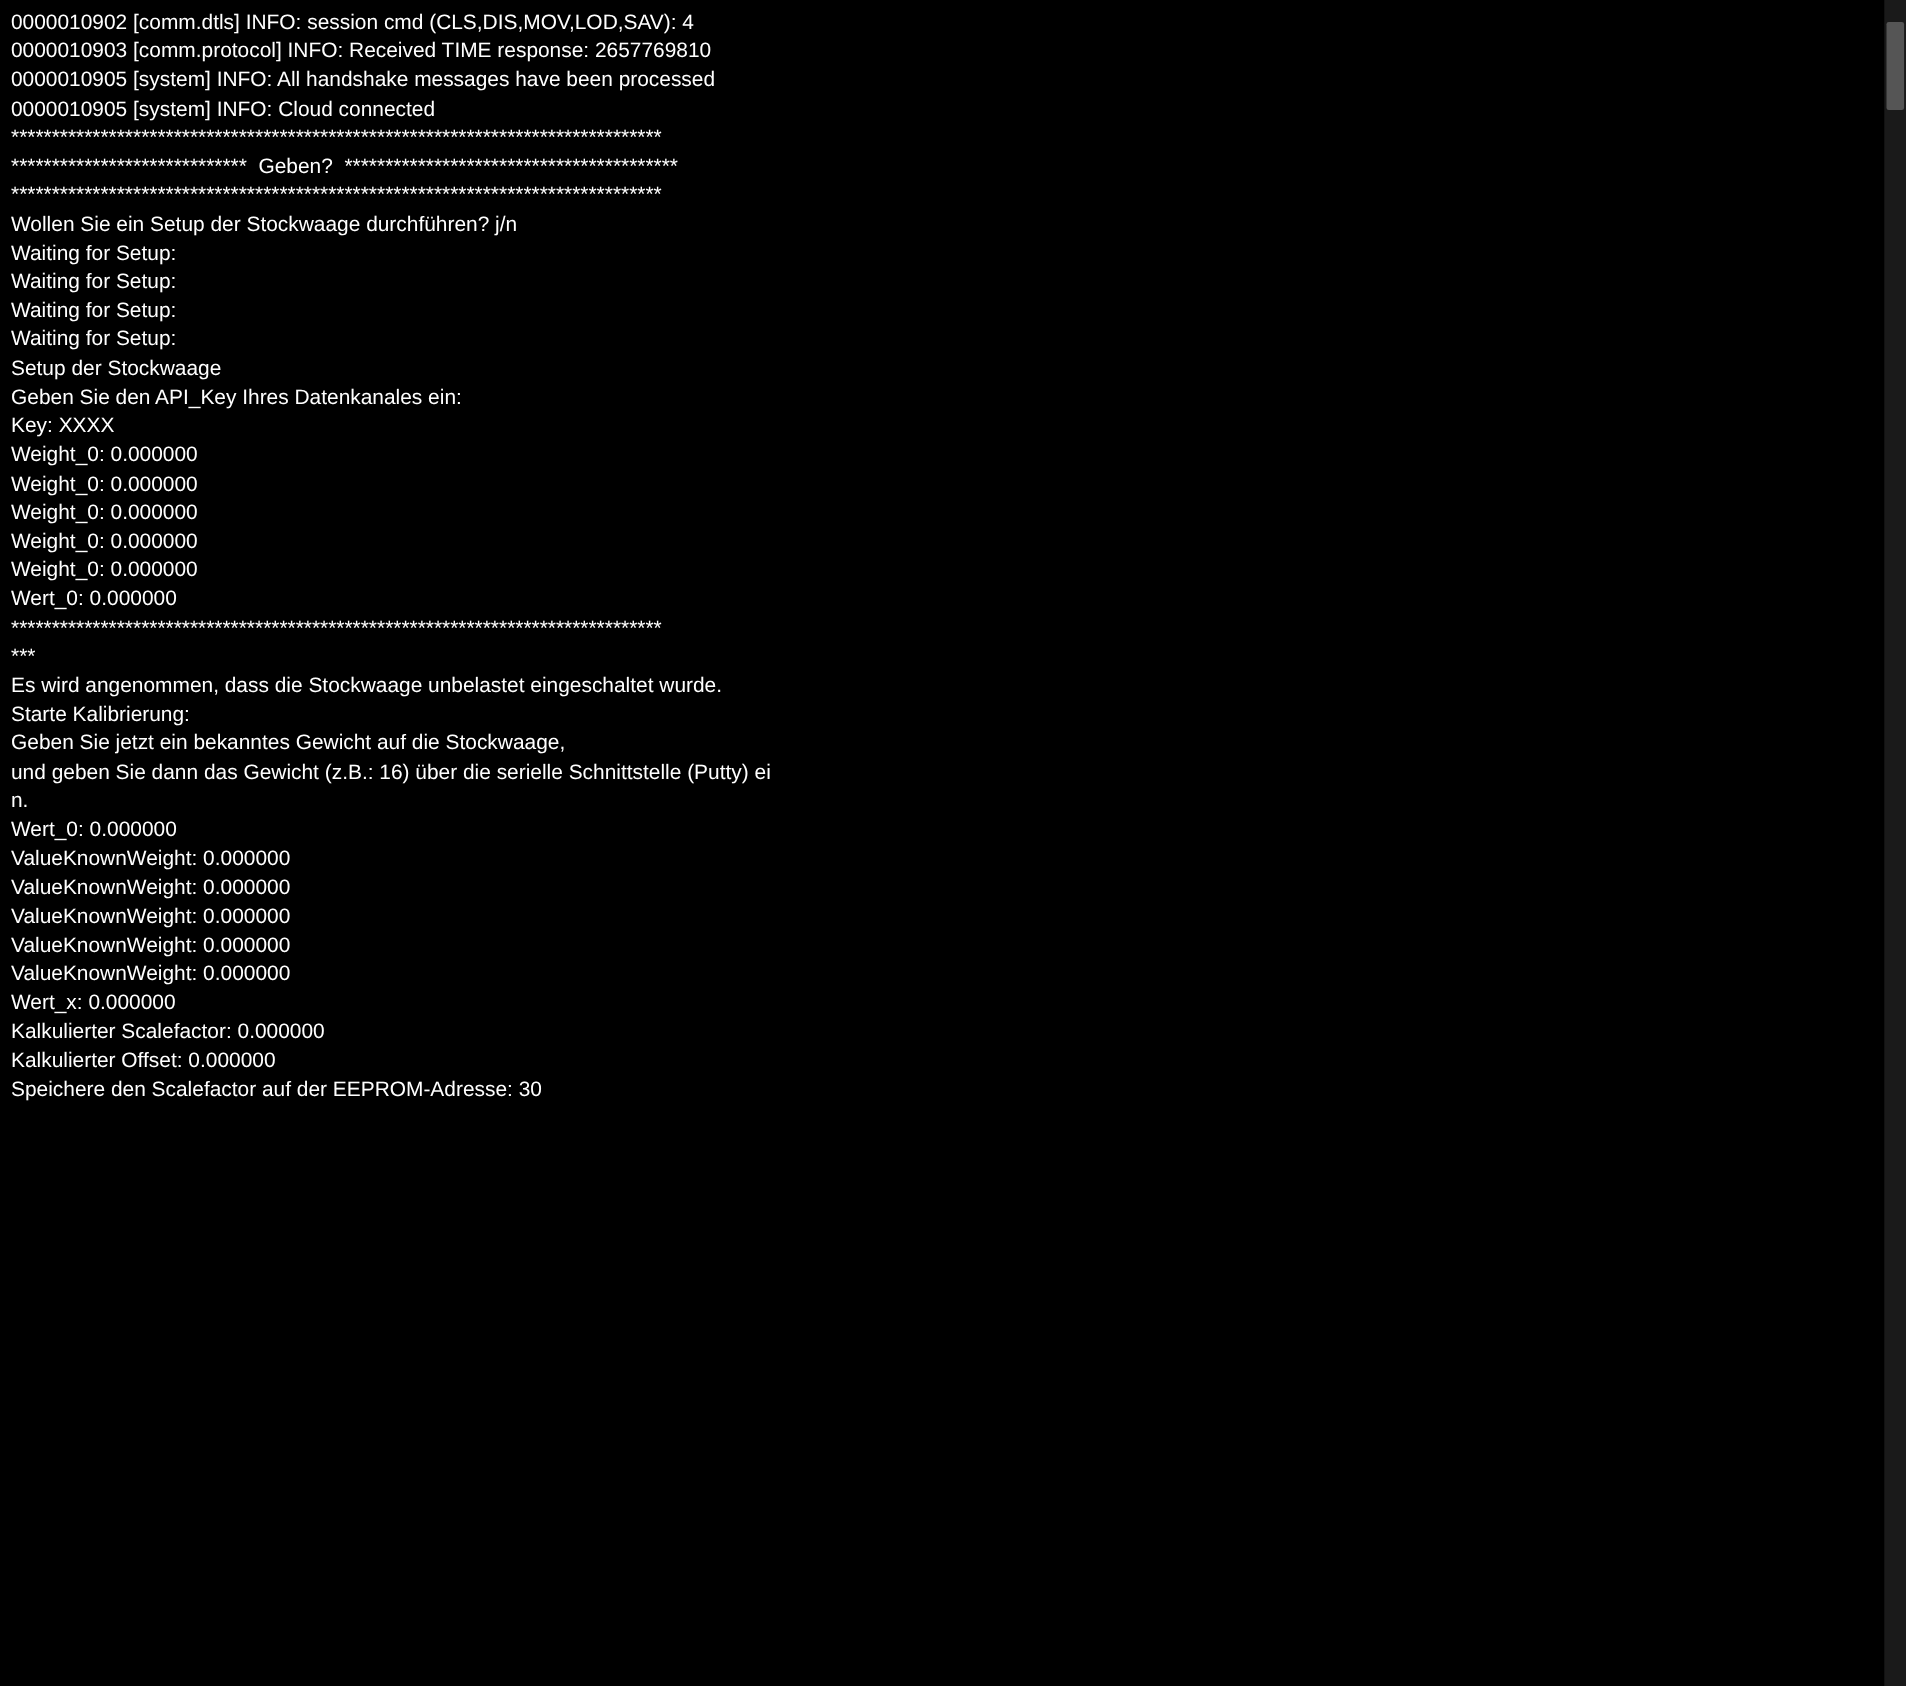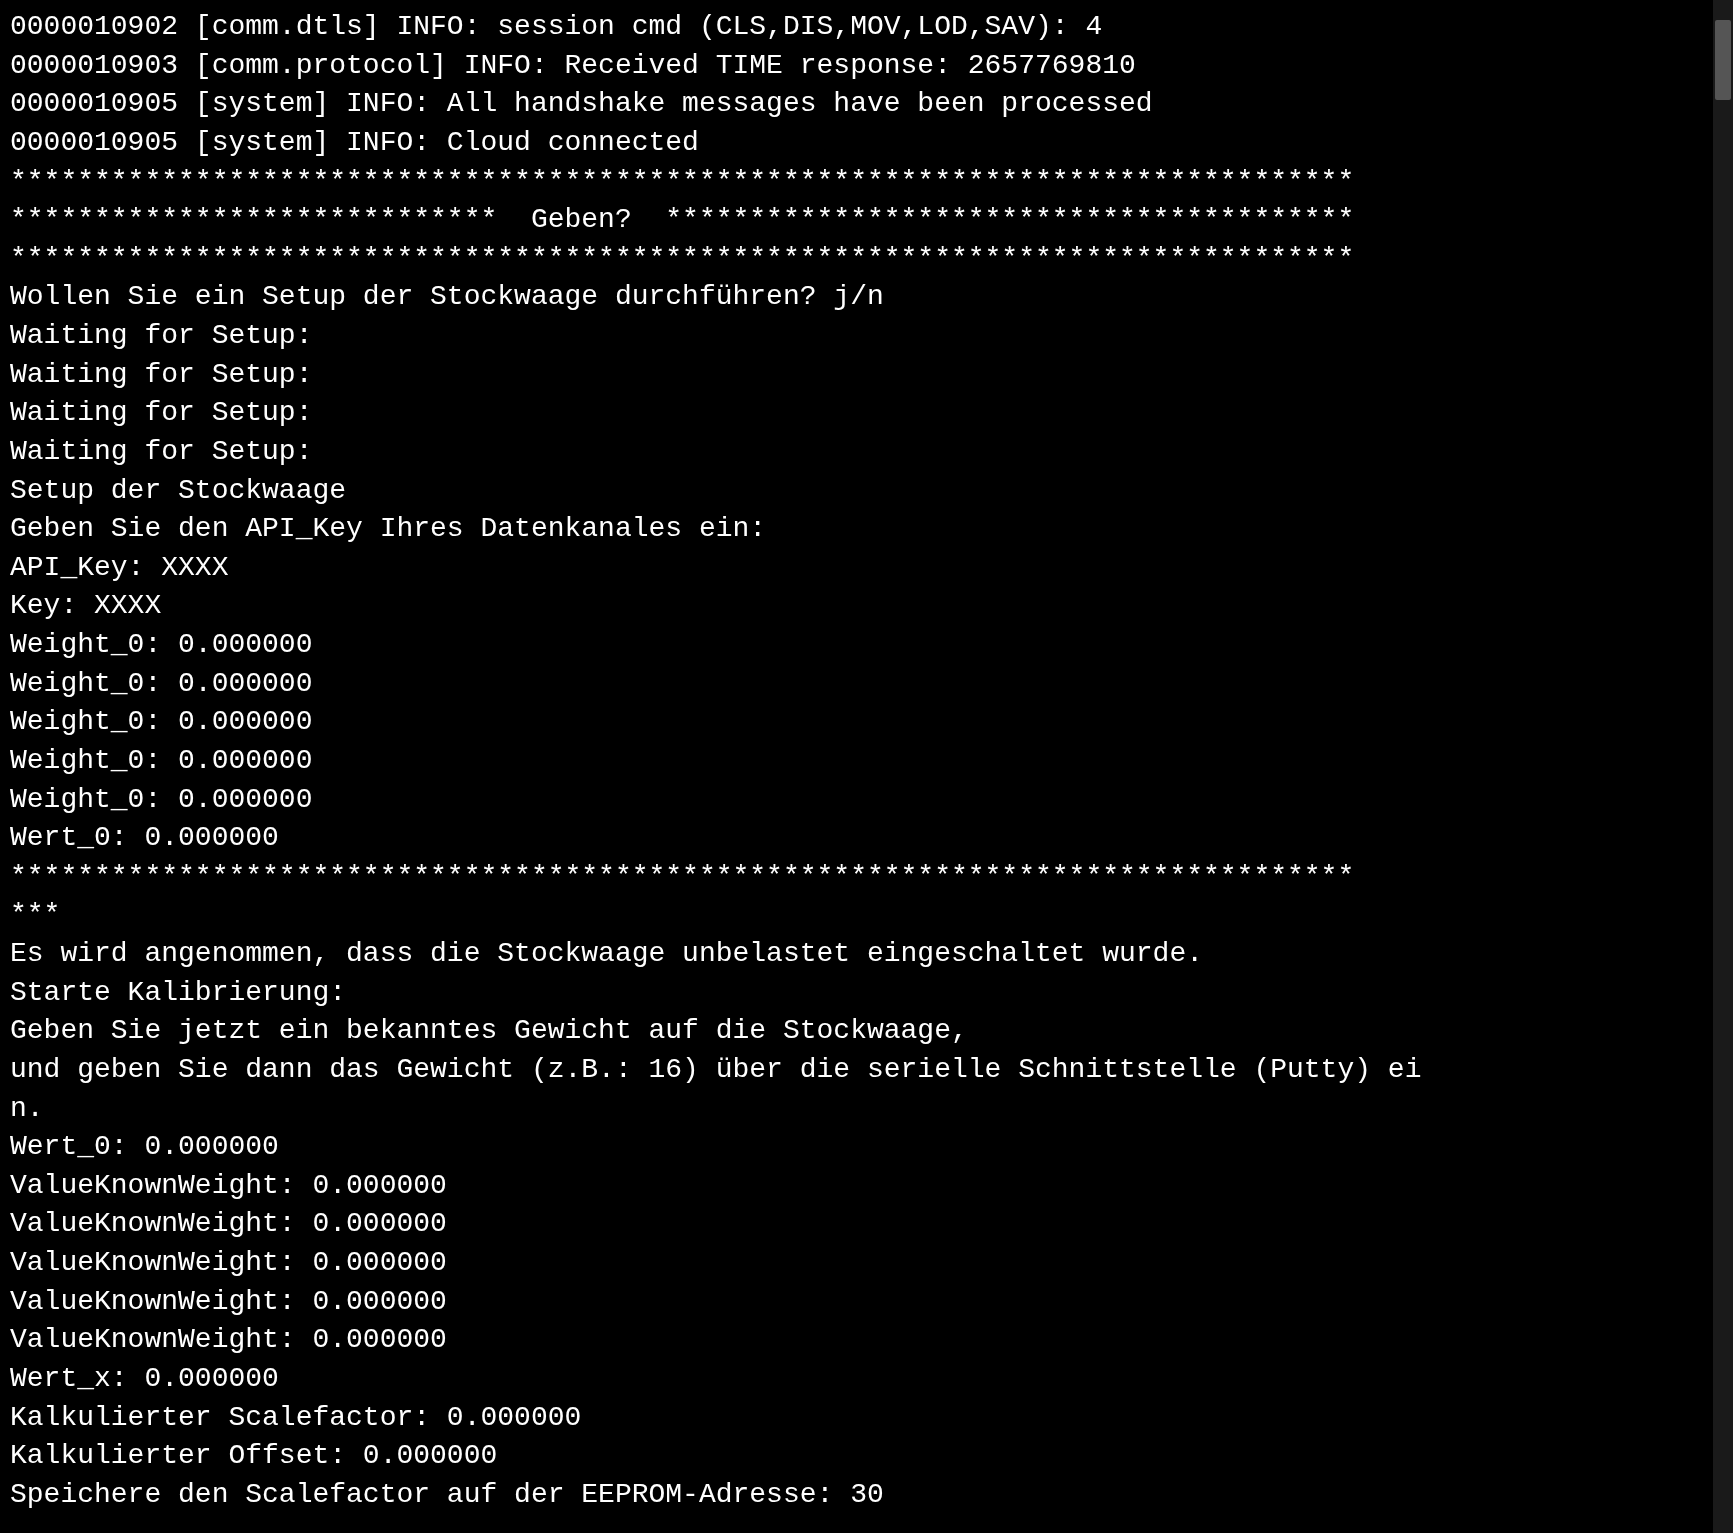--- a/index.html
+++ b/index.html
@@ -23,22 +23,22 @@
       height: 1533px;
       background-color: #000000;
       padding: 8px 10px;
       overflow: hidden;
       position: relative;
     }
 
     .terminal-line {
       line-height: 1.38;
       white-space: pre;
-      font-family: Liberation Mono, monospace;
-      font-size: 28px;
+      font-family: Liberation Sans, sans-serif;
+      font-size: 19px;
       color: #ffffff;
     }
 
     .scrollbar {
       position: absolute;
       right: 0;
       top: 0;
       width: 20px;
       height: 1533px;
       background-color: #1a1a1a;
@@ -67,21 +67,20 @@
       <div class="terminal-line">********************************************************************************</div>
       <div class="terminal-line">*****************************  Geben?  *****************************************</div>
       <div class="terminal-line">********************************************************************************</div>
       <div class="terminal-line">Wollen Sie ein Setup der Stockwaage durchführen? j/n</div>
       <div class="terminal-line">Waiting for Setup:</div>
       <div class="terminal-line">Waiting for Setup:</div>
       <div class="terminal-line">Waiting for Setup:</div>
       <div class="terminal-line">Waiting for Setup:</div>
       <div class="terminal-line">Setup der Stockwaage</div>
       <div class="terminal-line">Geben Sie den API_Key Ihres Datenkanales ein:</div>
-      <div class="terminal-line">API_Key: XXXX</div>
       <div class="terminal-line">Key: XXXX</div>
       <div class="terminal-line">Weight_0: 0.000000</div>
       <div class="terminal-line">Weight_0: 0.000000</div>
       <div class="terminal-line">Weight_0: 0.000000</div>
       <div class="terminal-line">Weight_0: 0.000000</div>
       <div class="terminal-line">Weight_0: 0.000000</div>
       <div class="terminal-line">Wert_0: 0.000000</div>
       <div class="terminal-line">********************************************************************************</div>
       <div class="terminal-line">***</div>
       <div class="terminal-line">Es wird angenommen, dass die Stockwaage unbelastet eingeschaltet wurde.</div>

